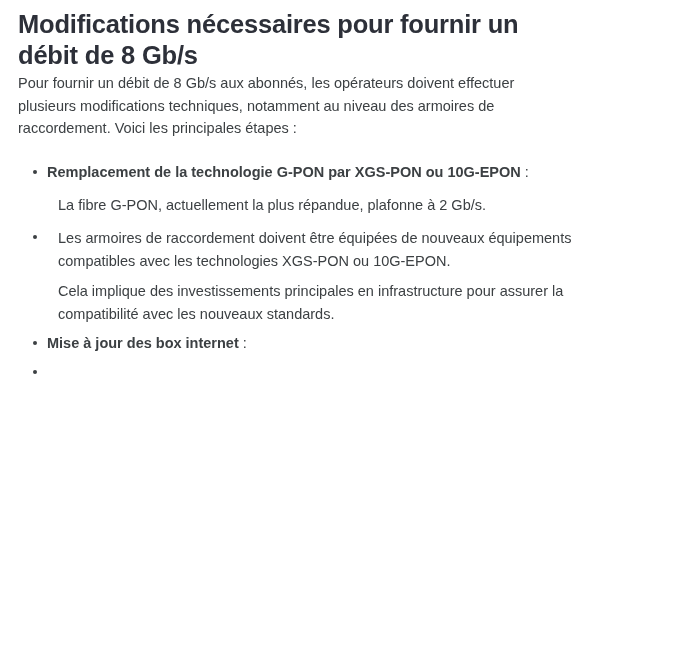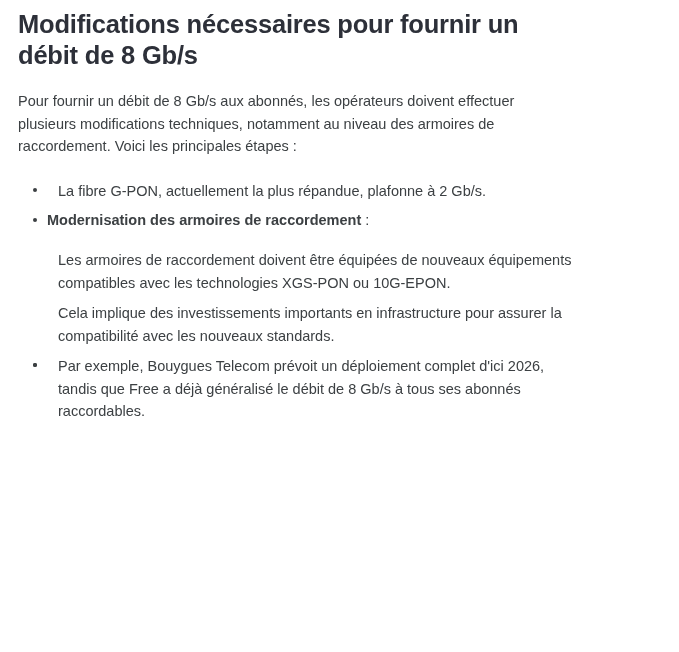--- a/index.html
+++ b/index.html
@@ -22,21 +22,21 @@
   .doc-title {
     margin: 0;
     font-size: 25.5px;
     font-weight: 700;
     line-height: 31px;
     letter-spacing: -0.2px;
     color: #2d3039;
     max-width: 630px;
   }
   .intro {
-    margin: 19px 0 0 0;
+    margin: 1px 0 0 0;
     font-size: 14.5px;
     line-height: 22.5px;
     color: #3c4043;
     max-width: 648px;
   }
   .bullet-list {
     list-style: none;
     margin: 22px 0 0 0;
     padding: 0;
   }
@@ -67,45 +67,45 @@
     font-weight: 700;
   }
   .sub-para {
     margin: 8px 0 0 11px;
     font-size: 14.5px;
     line-height: 22.5px;
     color: #3c4043;
     max-width: 611px;
   }
   .sub-para.first {
-    margin-top: 18px;
+    margin-top: 11px;
   }
 </style>
 </head>
 <body>
 
 <div class="doc">
 
   <h1 class="doc-title">Modifications nécessaires pour fournir un débit de 8 Gb/s</h1>
 
   <p class="intro">Pour fournir un débit de 8 Gb/s aux abonnés, les opérateurs doivent effectuer plusieurs modifications techniques, notamment au niveau des armoires de raccordement. Voici les principales étapes :</p>
 
   <ul class="bullet-list">
       <li class="bullet-item">
         <span class="bullet-marker"></span>
+        <div class="bullet-heading"><span class="bh-text">Remplacement de la technologie G-PON par XGS-PON ou 10G-EPON</span><span> :</span></div>
         <p class="sub-para first">La fibre G-PON, actuellement la plus répandue, plafonne à 2 Gb/s.</p>
       </li>
       <li class="bullet-item">
         <span class="bullet-marker"></span>
-        <div class="bullet-heading"><span class="bh-text">Modernisation des armoires de raccordement</span><span> :</span></div>
         <p class="sub-para first">Les armoires de raccordement doivent être équipées de nouveaux équipements compatibles avec les technologies XGS-PON ou 10G-EPON.</p>
-        <p class="sub-para">Cela implique des investissements importants en infrastructure pour assurer la compatibilité avec les nouveaux standards.</p>
+        <p class="sub-para">Cela implique des investissements principales en infrastructure pour assurer la compatibilité avec les nouveaux standards.</p>
       </li>
       <li class="bullet-item">
         <span class="bullet-marker"></span>
+        <div class="bullet-heading"><span class="bh-text">Mise à jour des box internet</span><span> :</span></div>
       </li>
       <li class="bullet-item">
         <span class="bullet-marker"></span>
-        <p class="sub-para">Par exemple, Bouygues Telecom prévoit un déploiement complet d'ici 2026, tandis que Free a déjà généralisé le débit de 8 Gb/s à tous ses abonnés raccordables.</p>
       </li>
     </ul>
 
 </div>
 
 </body></html>

